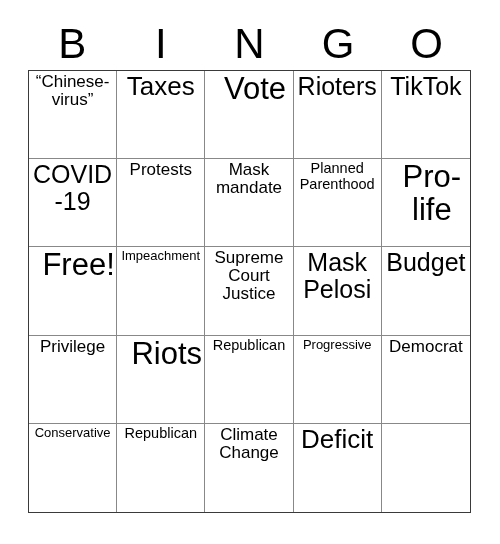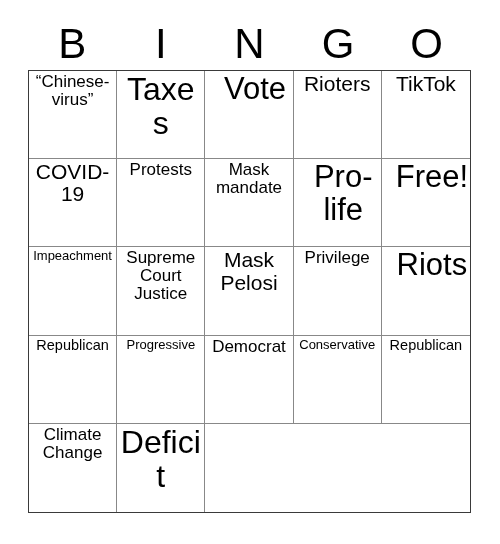--- a/index.html
+++ b/index.html
@@ -71,22 +71,22 @@
   .cell:nth-child(n+21) { border-bottom: none; }
   .cell-text {
     display: block;
     width: 100%;
     line-height: 1.06;
     word-wrap: break-word;
     hyphens: none;
   }
   
   .fs-xl  { font-size: 31px; margin-left: 12px; }
-  .fs-lg  { font-size: 32px; }
-  .fs-md  { font-size: 21px; }
+  .fs-lg  { font-size: 26px; }
+  .fs-md  { font-size: 25px; }
   .fs-sm  { font-size: 17px; }
   .fs-xs  { font-size: 14.5px; }
   .fs-xxs { font-size: 13px; }
 </style>
 </head>
 <body>
 
 <div id="card">
 
   <div id="header-row">
@@ -116,33 +116,39 @@
       <div class="cell">
         <span class="cell-text fs-md">COVID-19</span>
       </div>
       <div class="cell">
         <span class="cell-text fs-sm">Protests</span>
       </div>
       <div class="cell">
         <span class="cell-text fs-sm">Mask mandate</span>
       </div>
       <div class="cell">
+        <span class="cell-text fs-xs">Planned Parenthood</span>
+      </div>
+      <div class="cell">
         <span class="cell-text fs-xl">Pro-life</span>
       </div>
       <div class="cell">
         <span class="cell-text fs-xl">Free!</span>
       </div>
       <div class="cell">
         <span class="cell-text fs-xxs">Impeachment</span>
       </div>
       <div class="cell">
         <span class="cell-text fs-sm">Supreme Court Justice</span>
       </div>
       <div class="cell">
         <span class="cell-text fs-md">Mask Pelosi</span>
+      </div>
+      <div class="cell">
+        <span class="cell-text fs-md">Budget</span>
       </div>
       <div class="cell">
         <span class="cell-text fs-sm">Privilege</span>
       </div>
       <div class="cell">
         <span class="cell-text fs-xl">Riots</span>
       </div>
       <div class="cell">
         <span class="cell-text fs-xs">Republican</span>
       </div>

